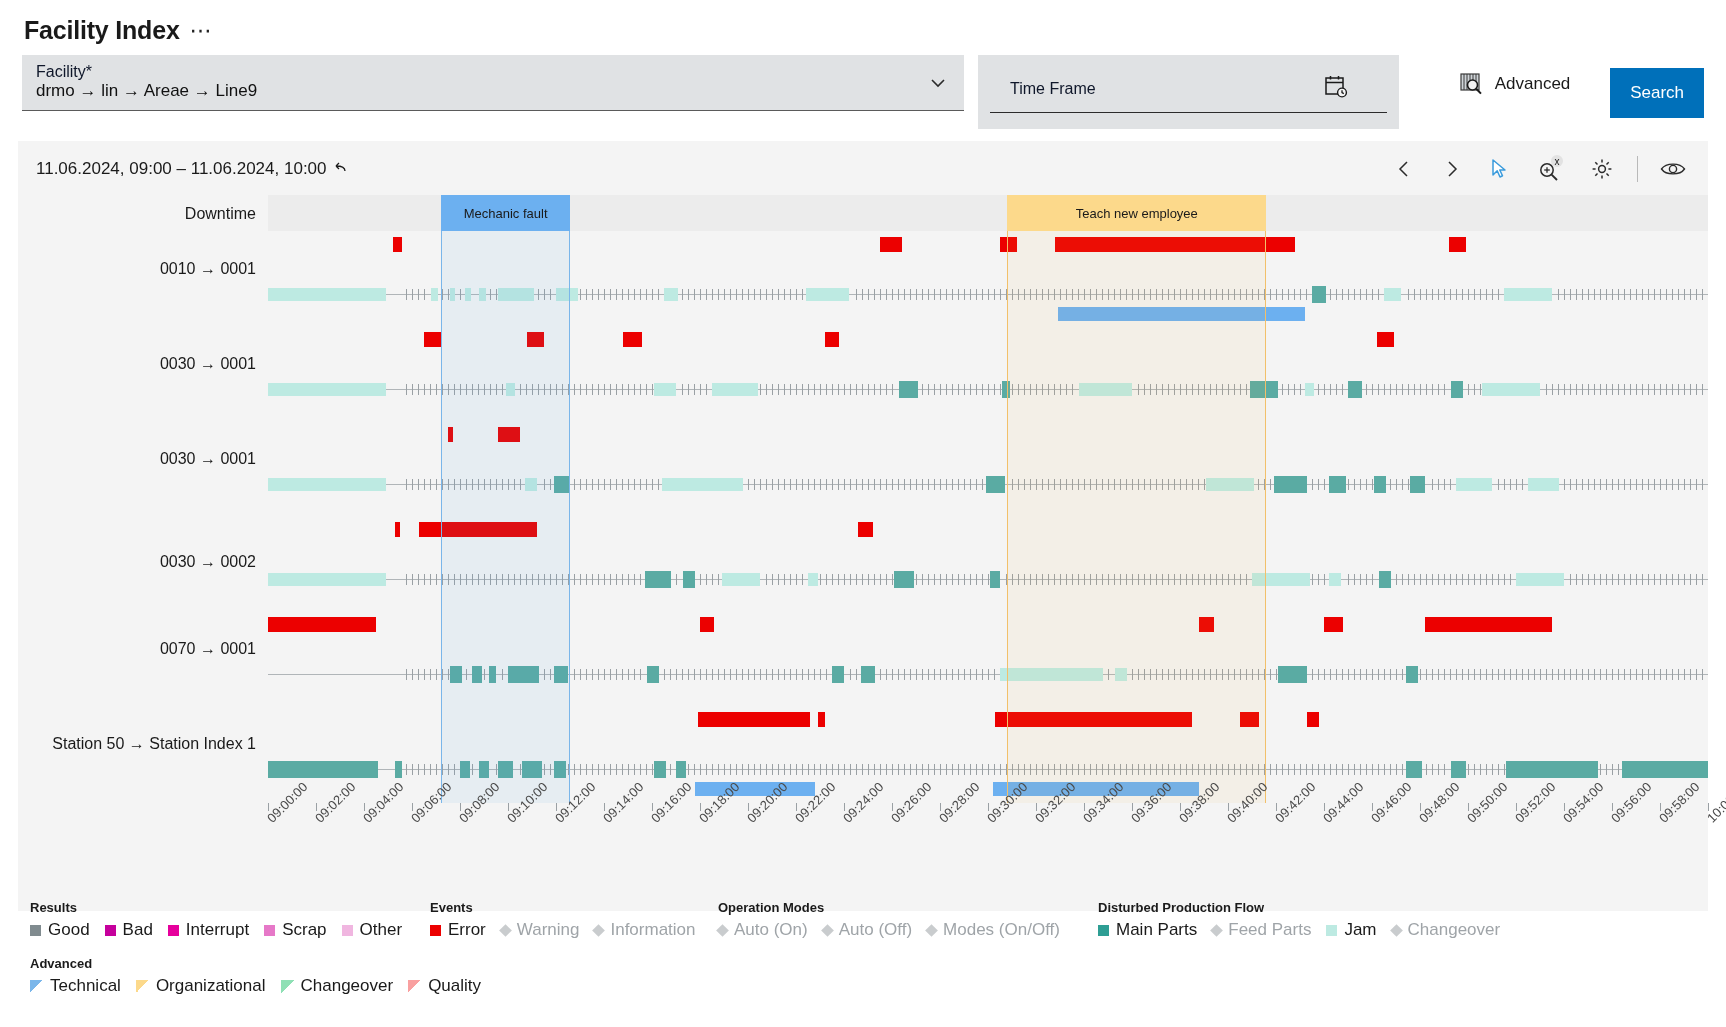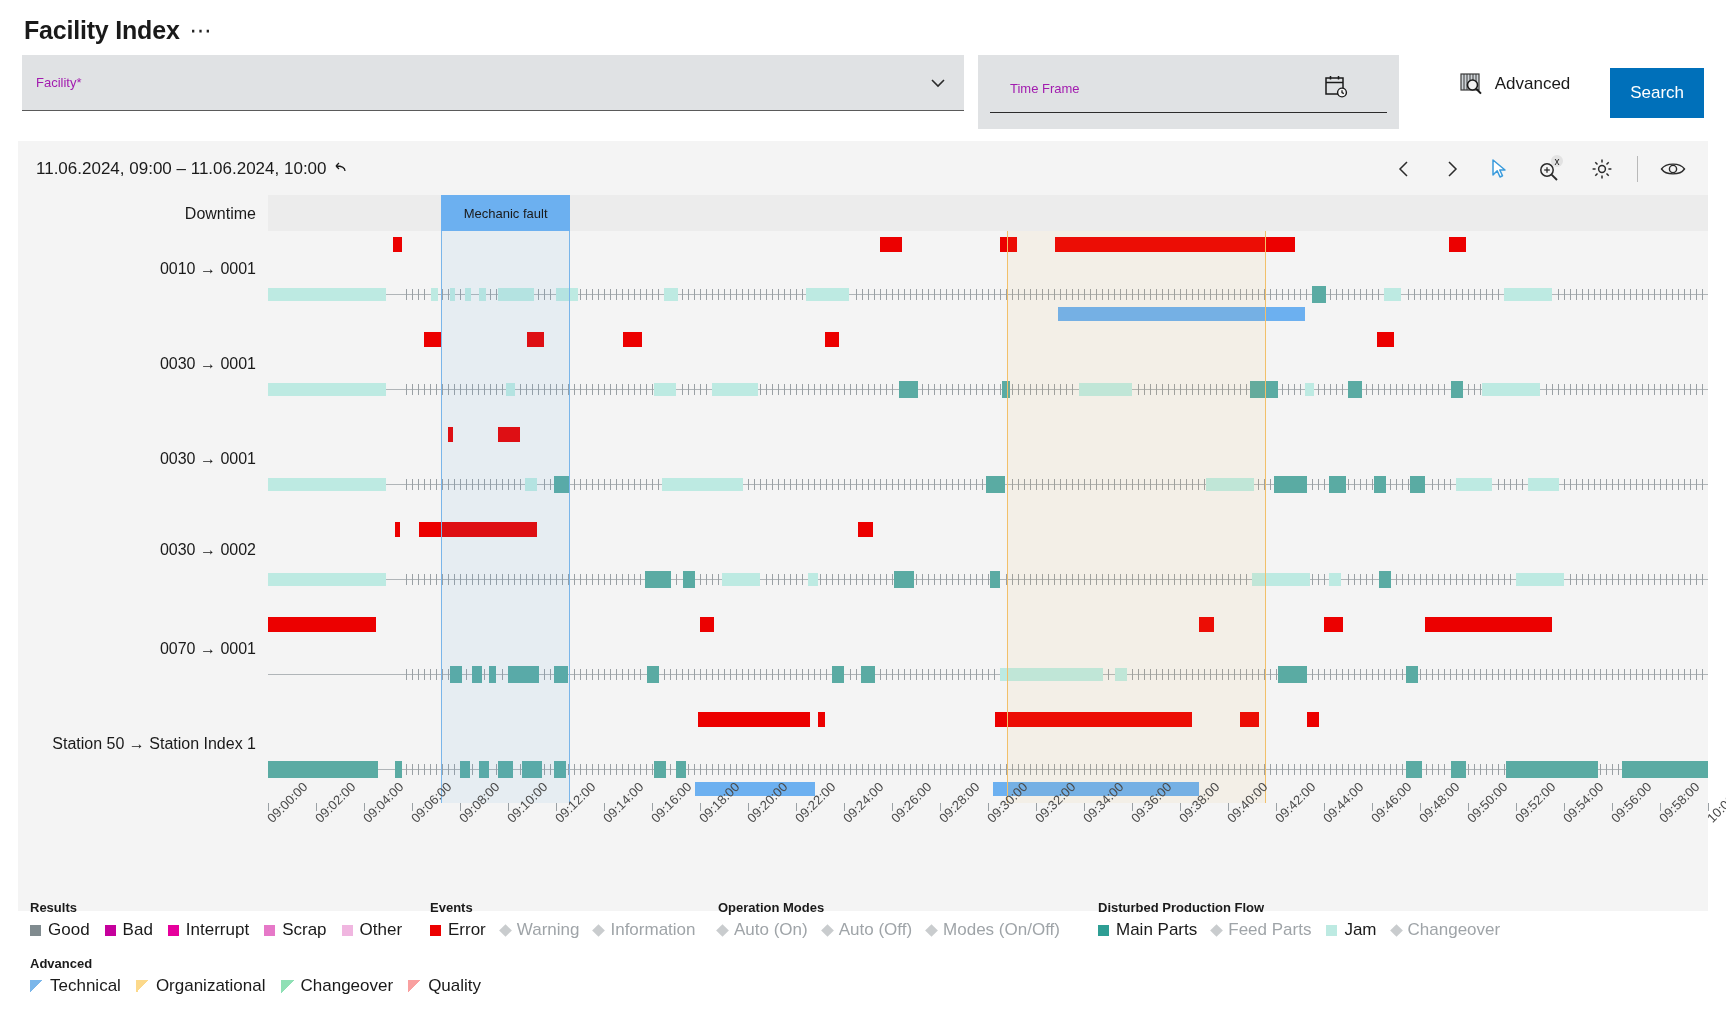--- a/index.html
+++ b/index.html
@@ -27,21 +27,21 @@
     display: flex; align-items: flex-start; gap: 14px;
     padding: 0 22px 0 22px; height: 74px;
   }
   .field-box {
     background: #e0e2e4;
     border-bottom: 1px solid #5a5a5a;
     position: relative;
     display: flex; flex-direction: column; justify-content: center;
   }
   #facility-field { width: 968px; height: 56px; padding: 7px 14px; }
-  .field-label { font-size: 13px; color: #a21caf; line-height: 16px; }
+  .field-label { font-size: 16px; color: #0f172a; line-height: 16px; }
   .field-value { font-size: 17px; color: #111; line-height: 22px; }
   #facility-chevron {
     position: absolute; right: 16px; top: 50%; transform: translateY(-50%);
     width: 20px; height: 20px;
   }
   #timeframe-wrap {
     background: #e0e2e4;
     width: 432px; height: 74px;
     padding: 10px 12px 0 12px;
     display: flex; align-items: flex-start;
@@ -148,20 +148,21 @@
 
 <div id="page-title-row">
   <div id="page-title">Facility Index</div>
   <div id="title-more">⋯</div>
 </div>
 
 <div id="filter-bar">
 
   <div id="facility-field" class="field-box">
     <div class="field-label">Facility*</div>
+    <div class="field-value">drmo → lin → Areae → Line9</div>
     <svg id="facility-chevron" viewBox="0 0 20 20">
       <path d="M4 7 L10 13 L16 7" fill="none" stroke="#2b2b2b" stroke-width="1.6"></path>
     </svg>
   </div>
 
   <div id="timeframe-wrap">
     <div id="timeframe-field">
       <div class="field-label">Time Frame</div>
       <svg id="calendar-icon" width="26" height="26" viewBox="0 0 26 26">
         <rect x="3" y="5" width="17" height="16" fill="none" stroke="#1a1a1a" stroke-width="1.5"></rect>
@@ -250,20 +251,23 @@
           </svg>
       </div>
     </div>
   </div>
 
   <div id="plot">
     <div id="downtime-label">Downtime</div>
     <div id="downtime-track">
         <div class="downtime-block" style="left: 172.8px; width: 129.6px; background: rgb(108, 176, 240);">
           <span>Mechanic fault</span>
+        </div>
+        <div class="downtime-block" style="left: 739.2px; width: 259.2px; background: rgb(252, 217, 139);">
+          <span>Teach new employee</span>
         </div>
       </div>
     <div class="axis-area" id="axis-area">
         <div class="lane" style="top: 6px; height: 95px;">
           <div class="seg" style="left: 124.8px; width: 9.6px; top: 0px; height: 15px; background: rgb(236, 0, 0);"></div>
           <div class="seg" style="left: 612px; width: 21.6px; top: 0px; height: 15px; background: rgb(236, 0, 0);"></div>
           <div class="seg" style="left: 732px; width: 16.8px; top: 0px; height: 15px; background: rgb(236, 0, 0);"></div>
           <div class="seg" style="left: 787.2px; width: 240px; top: 0px; height: 15px; background: rgb(236, 0, 0);"></div>
           <div class="seg" style="left: 1180.8px; width: 16.8px; top: 0px; height: 15px; background: rgb(236, 0, 0);"></div>
           <div class="baseline" style="top: 57px;"></div>
@@ -1374,21 +1378,21 @@
           <div class="seg" style="left: 427.2px; width: 120px; top: 70px; height: 14px; background: rgb(108, 176, 240);"></div>
           <div class="seg" style="left: 724.8px; width: 206.4px; top: 70px; height: 14px; background: rgb(108, 176, 240);"></div>
         </div>
         <div class="highlight-blue" style="left: 172.8px; width: 129.6px; top: 0px; height: 572px;"></div>
         <div class="highlight-orange" style="left: 739.2px; width: 259.2px; top: 0px; height: 572px;"></div>
       </div>
     <div id="rowlabels">
         <div class="rowlabel" style="top: 65px; right: 1452px;">0010 → 0001</div>
         <div class="rowlabel" style="top: 160px; right: 1452px;">0030 → 0001</div>
         <div class="rowlabel" style="top: 255px; right: 1452px;">0030 → 0001</div>
-        <div class="rowlabel" style="top: 346px; right: 1452px;">0030 → 0002</div>
+        <div class="rowlabel" style="top: 358px; right: 1452px;">0030 → 0002</div>
         <div class="rowlabel" style="top: 445px; right: 1452px;">0070 → 0001</div>
         <div class="rowlabel" style="top: 540px; right: 1452px;">Station 50 → Station Index 1</div>
       </div>
     <div id="xaxis">
         <div class="xtick" style="left: 0px;"></div>
         <div class="xlab" style="left: -4px;">09:00:00</div>
         <div class="xtick" style="left: 48px;"></div>
         <div class="xlab" style="left: 44px;">09:02:00</div>
         <div class="xtick" style="left: 96px;"></div>
         <div class="xlab" style="left: 92px;">09:04:00</div>

